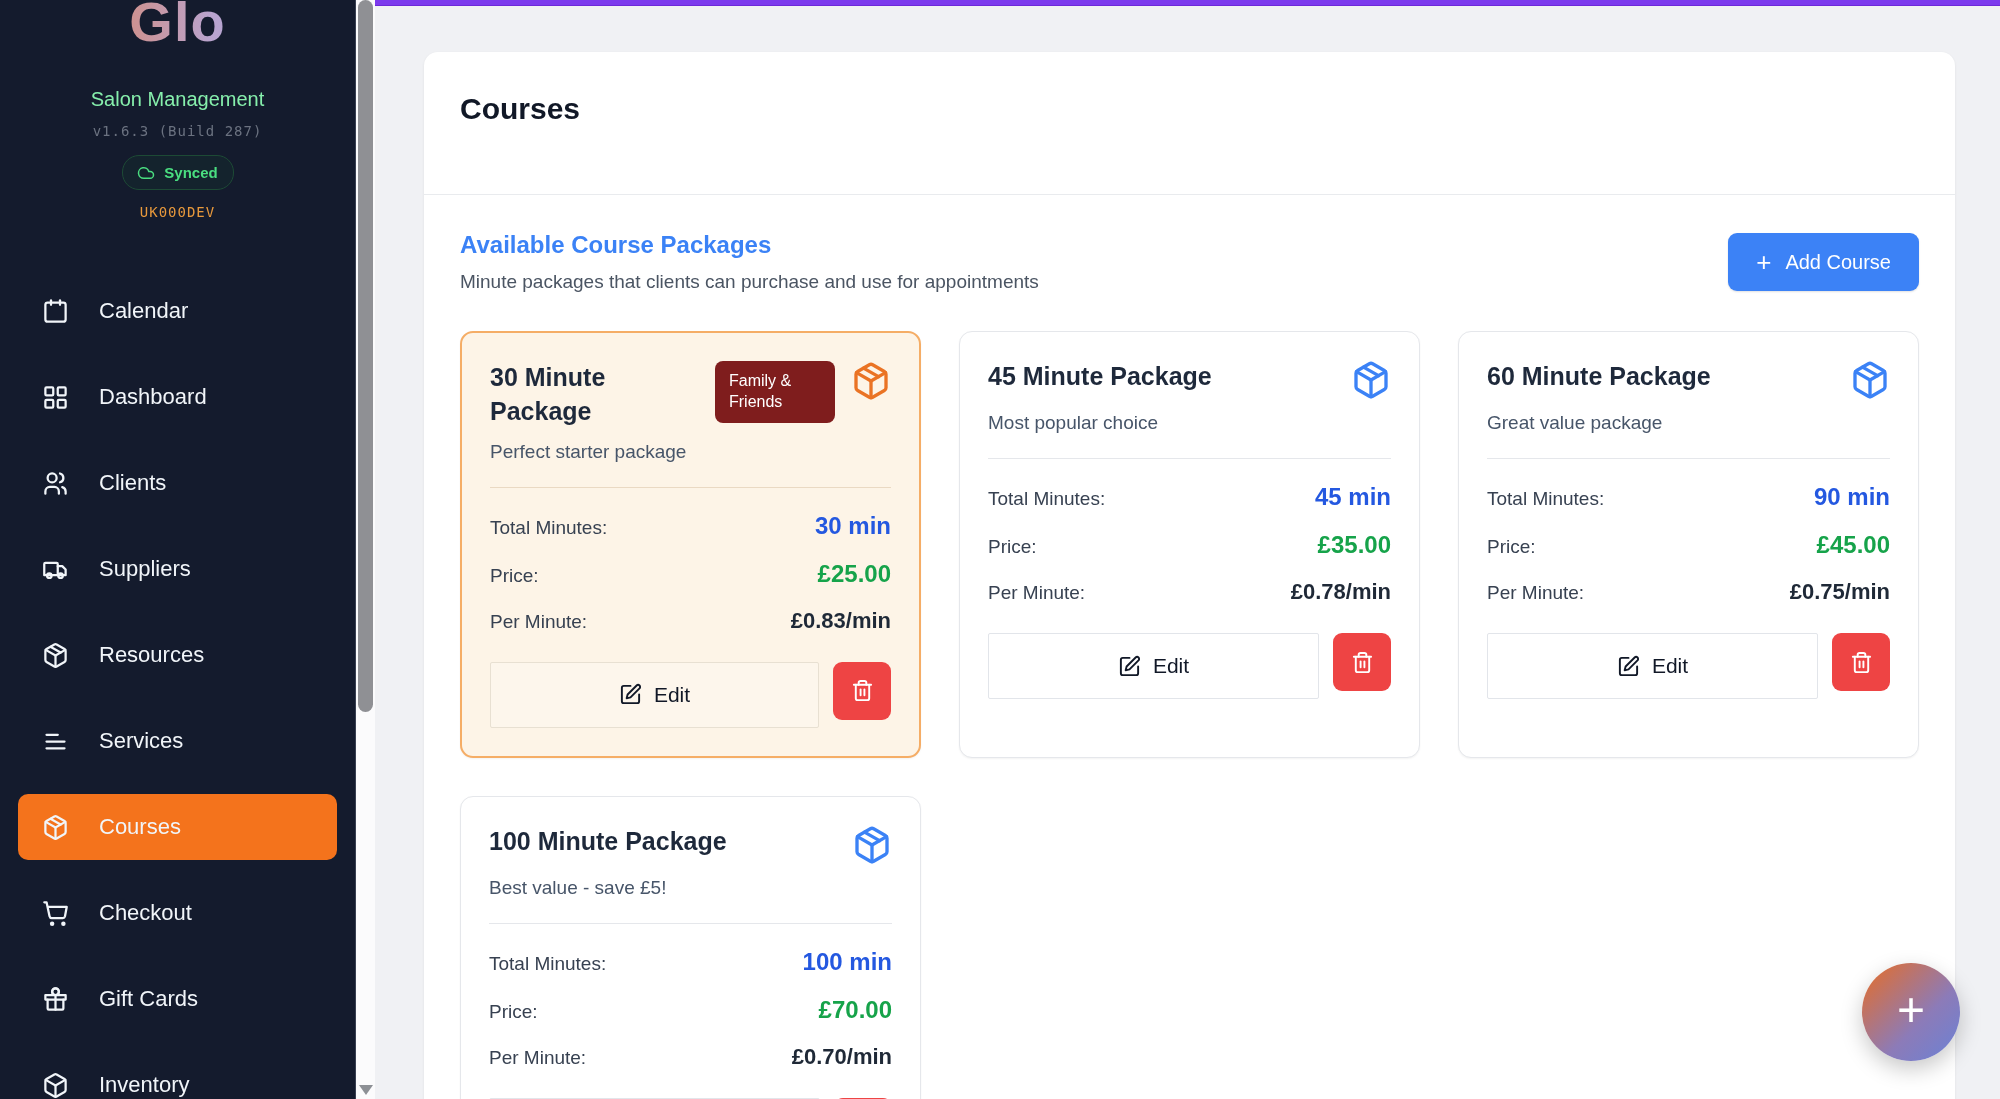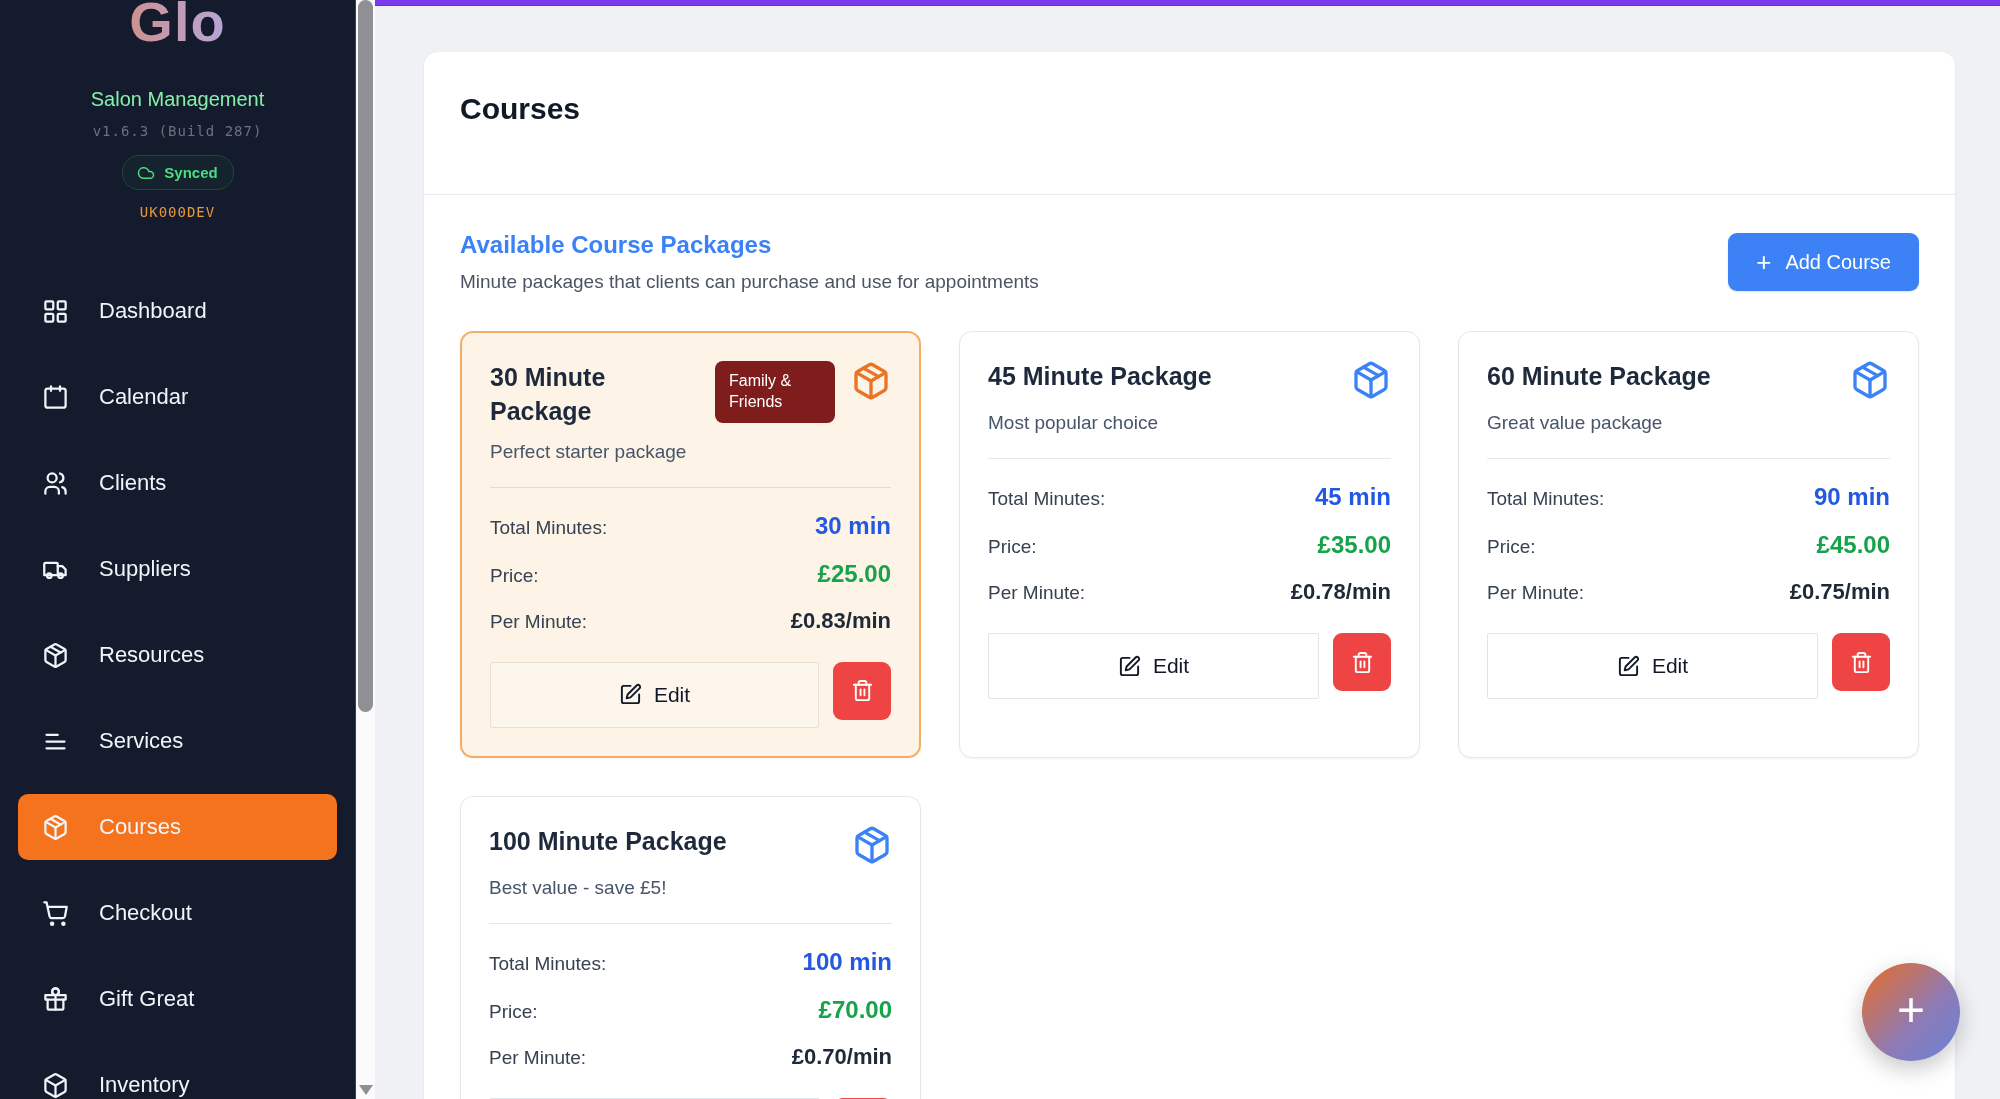--- a/index.html
+++ b/index.html
@@ -99,34 +99,34 @@
           <path d="M17.5 19H9a7 7 0 1 1 6.71-9h1.79a4.5 4.5 0 1 1 0 9Z"></path>
         </svg>
       <span>Synced</span>
     </div>
     <div class="device-code">UK000DEV</div>
   </div>
 
   <nav class="nav">
     <div class="nav-item">
       <svg viewBox="0 0 24 24">
+          <rect x="3" y="4" width="18" height="17" rx="2"></rect>
+          <line x1="8" y1="2" x2="8" y2="6"></line>
+          <line x1="16" y1="2" x2="16" y2="6"></line>
+        </svg>
+      <span>Calendar</span>
+    </div>
+    <div class="nav-item">
+      <svg viewBox="0 0 24 24">
           <rect x="3" y="3" width="7" height="7" rx="1"></rect>
           <rect x="14" y="3" width="7" height="7" rx="1"></rect>
           <rect x="3" y="14" width="7" height="7" rx="1"></rect>
           <rect x="14" y="14" width="7" height="7" rx="1"></rect>
         </svg>
       <span>Dashboard</span>
-    </div>
-    <div class="nav-item">
-      <svg viewBox="0 0 24 24">
-          <rect x="3" y="4" width="18" height="17" rx="2"></rect>
-          <line x1="8" y1="2" x2="8" y2="6"></line>
-          <line x1="16" y1="2" x2="16" y2="6"></line>
-        </svg>
-      <span>Calendar</span>
     </div>
     <div class="nav-item">
       <svg viewBox="0 0 24 24">
           <circle cx="9" cy="7" r="4"></circle>
           <path d="M3 21v-2a4 4 0 0 1 4-4h4a4 4 0 0 1 4 4v2"></path>
           <path d="M16 3.13a4 4 0 0 1 0 7.75"></path>
           <path d="M21 21v-2a4 4 0 0 0-3-3.85"></path>
         </svg>
       <span>Clients</span>
     </div>
@@ -174,21 +174,21 @@
       <span>Checkout</span>
     </div>
     <div class="nav-item">
       <svg viewBox="0 0 24 24">
           <rect x="3" y="8" width="18" height="4"></rect>
           <path d="M5 12v8a1 1 0 0 0 1 1h12a1 1 0 0 0 1-1v-8"></path>
           <line x1="12" y1="8" x2="12" y2="21"></line>
           <path d="M12 8a3 3 0 1 0-3-3c0 1.5 1.5 3 3 3Z"></path>
           <path d="M12 8a3 3 0 1 1 3-3c0 1.5-1.5 3-3 3Z"></path>
         </svg>
-      <span>Gift Great</span>
+      <span>Gift Cards</span>
     </div>
     <div class="nav-item">
       <svg viewBox="0 0 24 24">
           <path d="M21 8a2 2 0 0 0-1-1.73l-7-4a2 2 0 0 0-2 0l-7 4A2 2 0 0 0 3 8v8a2 2 0 0 0 1 1.73l7 4a2 2 0 0 0 2 0l7-4A2 2 0 0 0 21 16Z"></path>
           <path d="m3.3 7 8.7 5 8.7-5"></path>
           <path d="M12 22V12"></path>
         </svg>
       <span>Inventory</span>
     </div>
   </nav>

